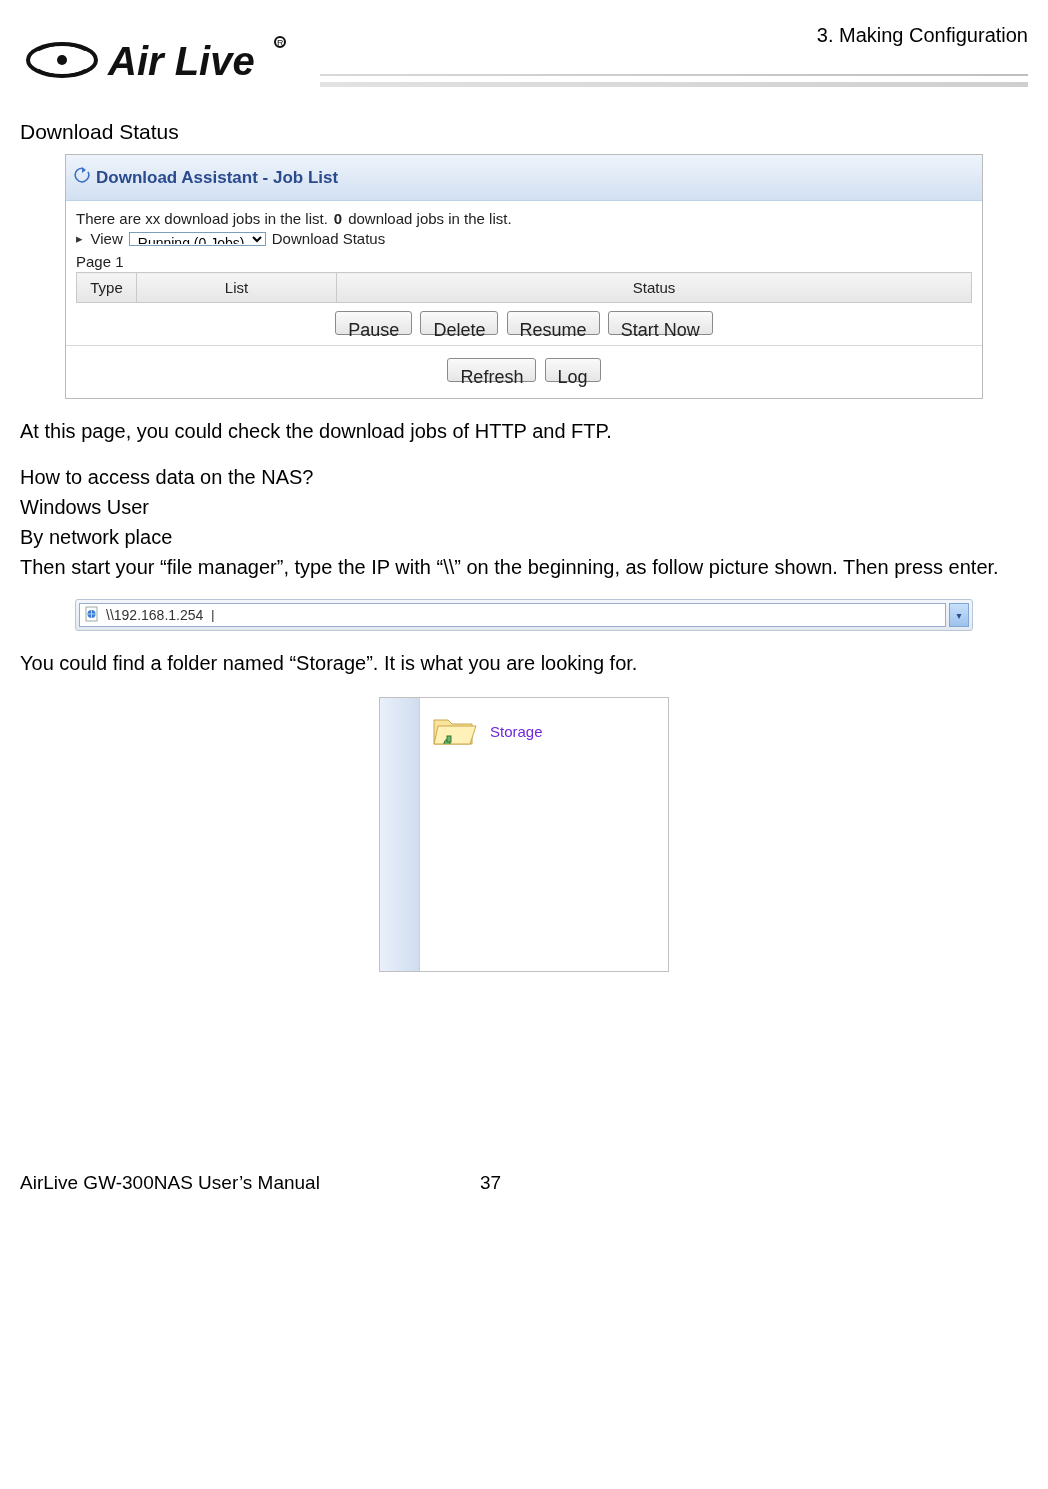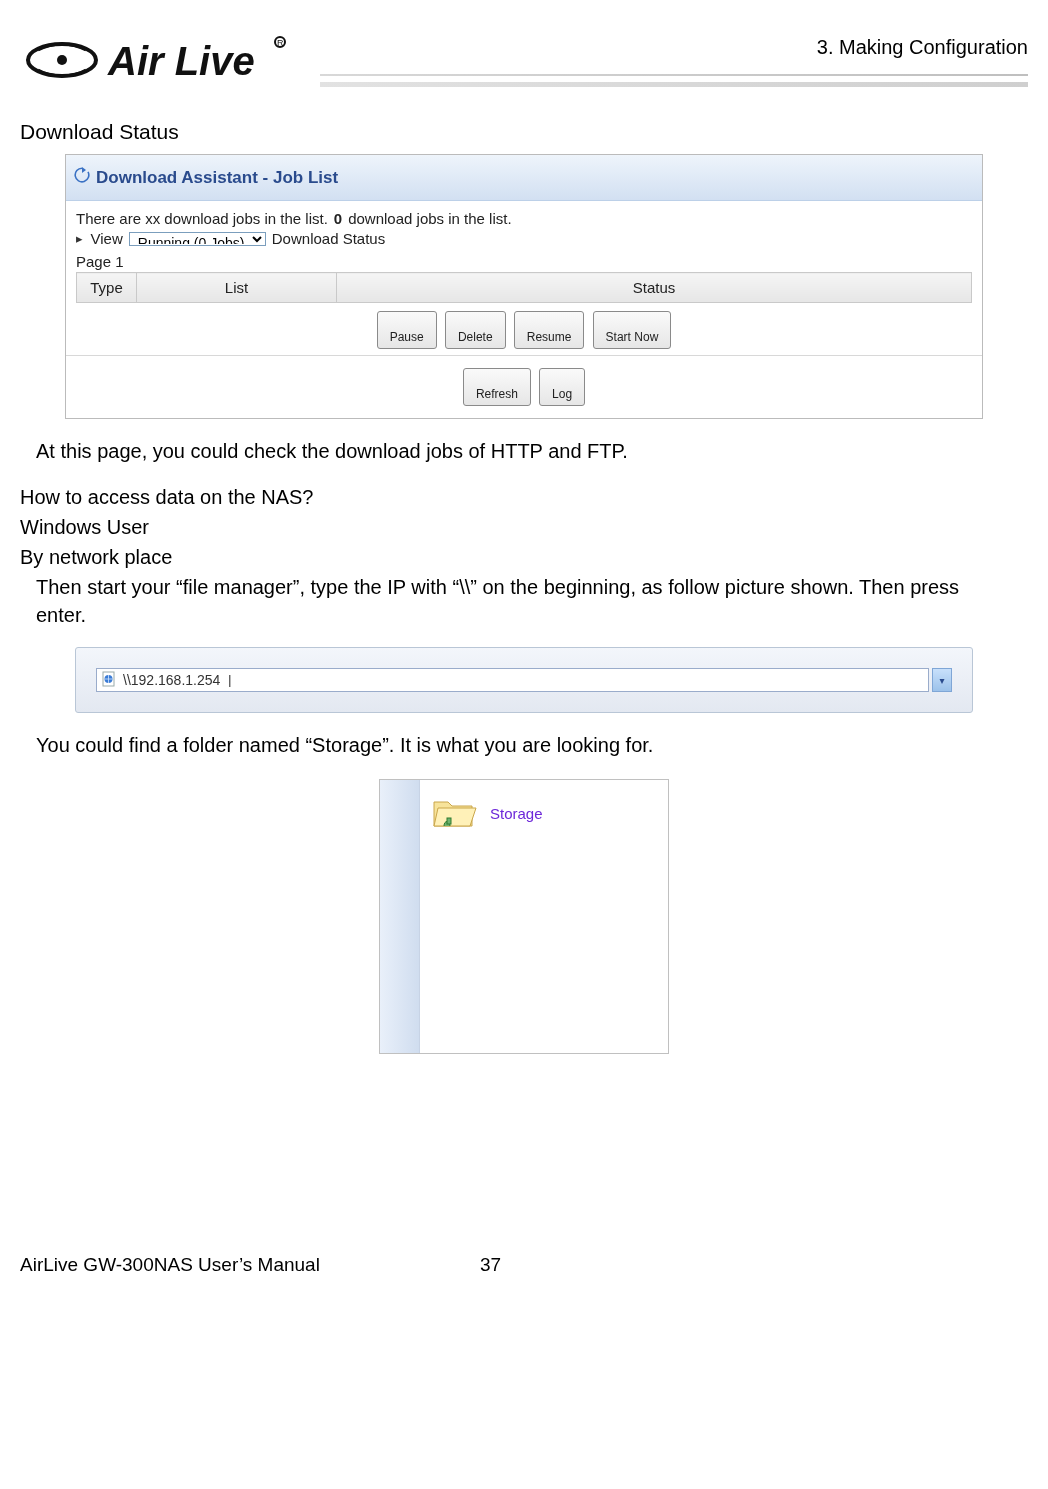--- a/index.html
+++ b/index.html
@@ -22,41 +22,41 @@
     margin-bottom: 10px;
   }
   .logo-wrap {
     position: absolute;
     left: 0;
     top: 0;
   }
   .header-chapter {
     position: absolute;
     right: 0;
-    top: 16px;
+    top: 4px;
     font-size: 20px;
   }
   .header-line {
     position: absolute;
     left: 300px;
     right: 0;
     top: 54px;
     height: 2px;
     background: linear-gradient(to right, #d8d8d8, #bfbfbf);
   }
   .header-line2 {
     position: absolute;
     left: 300px;
     right: 0;
     top: 62px;
     height: 5px;
     background: linear-gradient(to right, #e2e2e2, #cfcfcf);
   }
   .section-title { margin: 20px 0 10px 0; font-size: 21px; }
-  .body-text { margin: 18px 16px; line-height: 1.4; font-size: 20px; }
+  .body-text { margin: 18px 0; line-height: 1.4; font-size: 20px; }
   .nomargin { margin: 2px 0; }
 
   
   .panel-wrap {
     margin: 8px 45px 18px 45px;
     border: 1px solid #bbb;
     padding: 0 0 12px 0;
     background: #fff;
   }
   .panel-header {
@@ -101,42 +101,42 @@
   table.job-table th.type { width: 60px; }
   .btn-row {
     text-align: center;
     margin: 8px 0 4px 0;
   }
   .btn-row2 {
     text-align: center;
     margin: 12px 0 0 0;
   }
   button.win {
-    font-size: 12px;
-    padding: 18px 12px;
+    font-size: 18px;
+    padding: 8px 12px;
     border: 1px solid #8a8a8a;
     border-radius: 3px;
     background: linear-gradient(#fafafa, #e6e6e6);
     color: #222;
     margin: 0 2px;
     height: 24px;
   }
   .panel-body hr {
     border: none;
     border-top: 1px solid #d8d8d8;
     margin: 6px -10px 0 -10px;
   }
 
   
   .addr-shell {
     margin: 14px 55px 18px 55px;
     border: 1px solid #b9c6d6;
     border-radius: 3px;
     background: linear-gradient(#f3f6fb, #e3e8f1);
-    padding: 20px;
+    padding: 3px;
     display: flex;
     align-items: center;
   }
   .addr-inner {
     flex: 1;
     background: #fff;
     border: 1px solid #9aaccb;
     height: 24px;
     display: flex;
     align-items: center;

